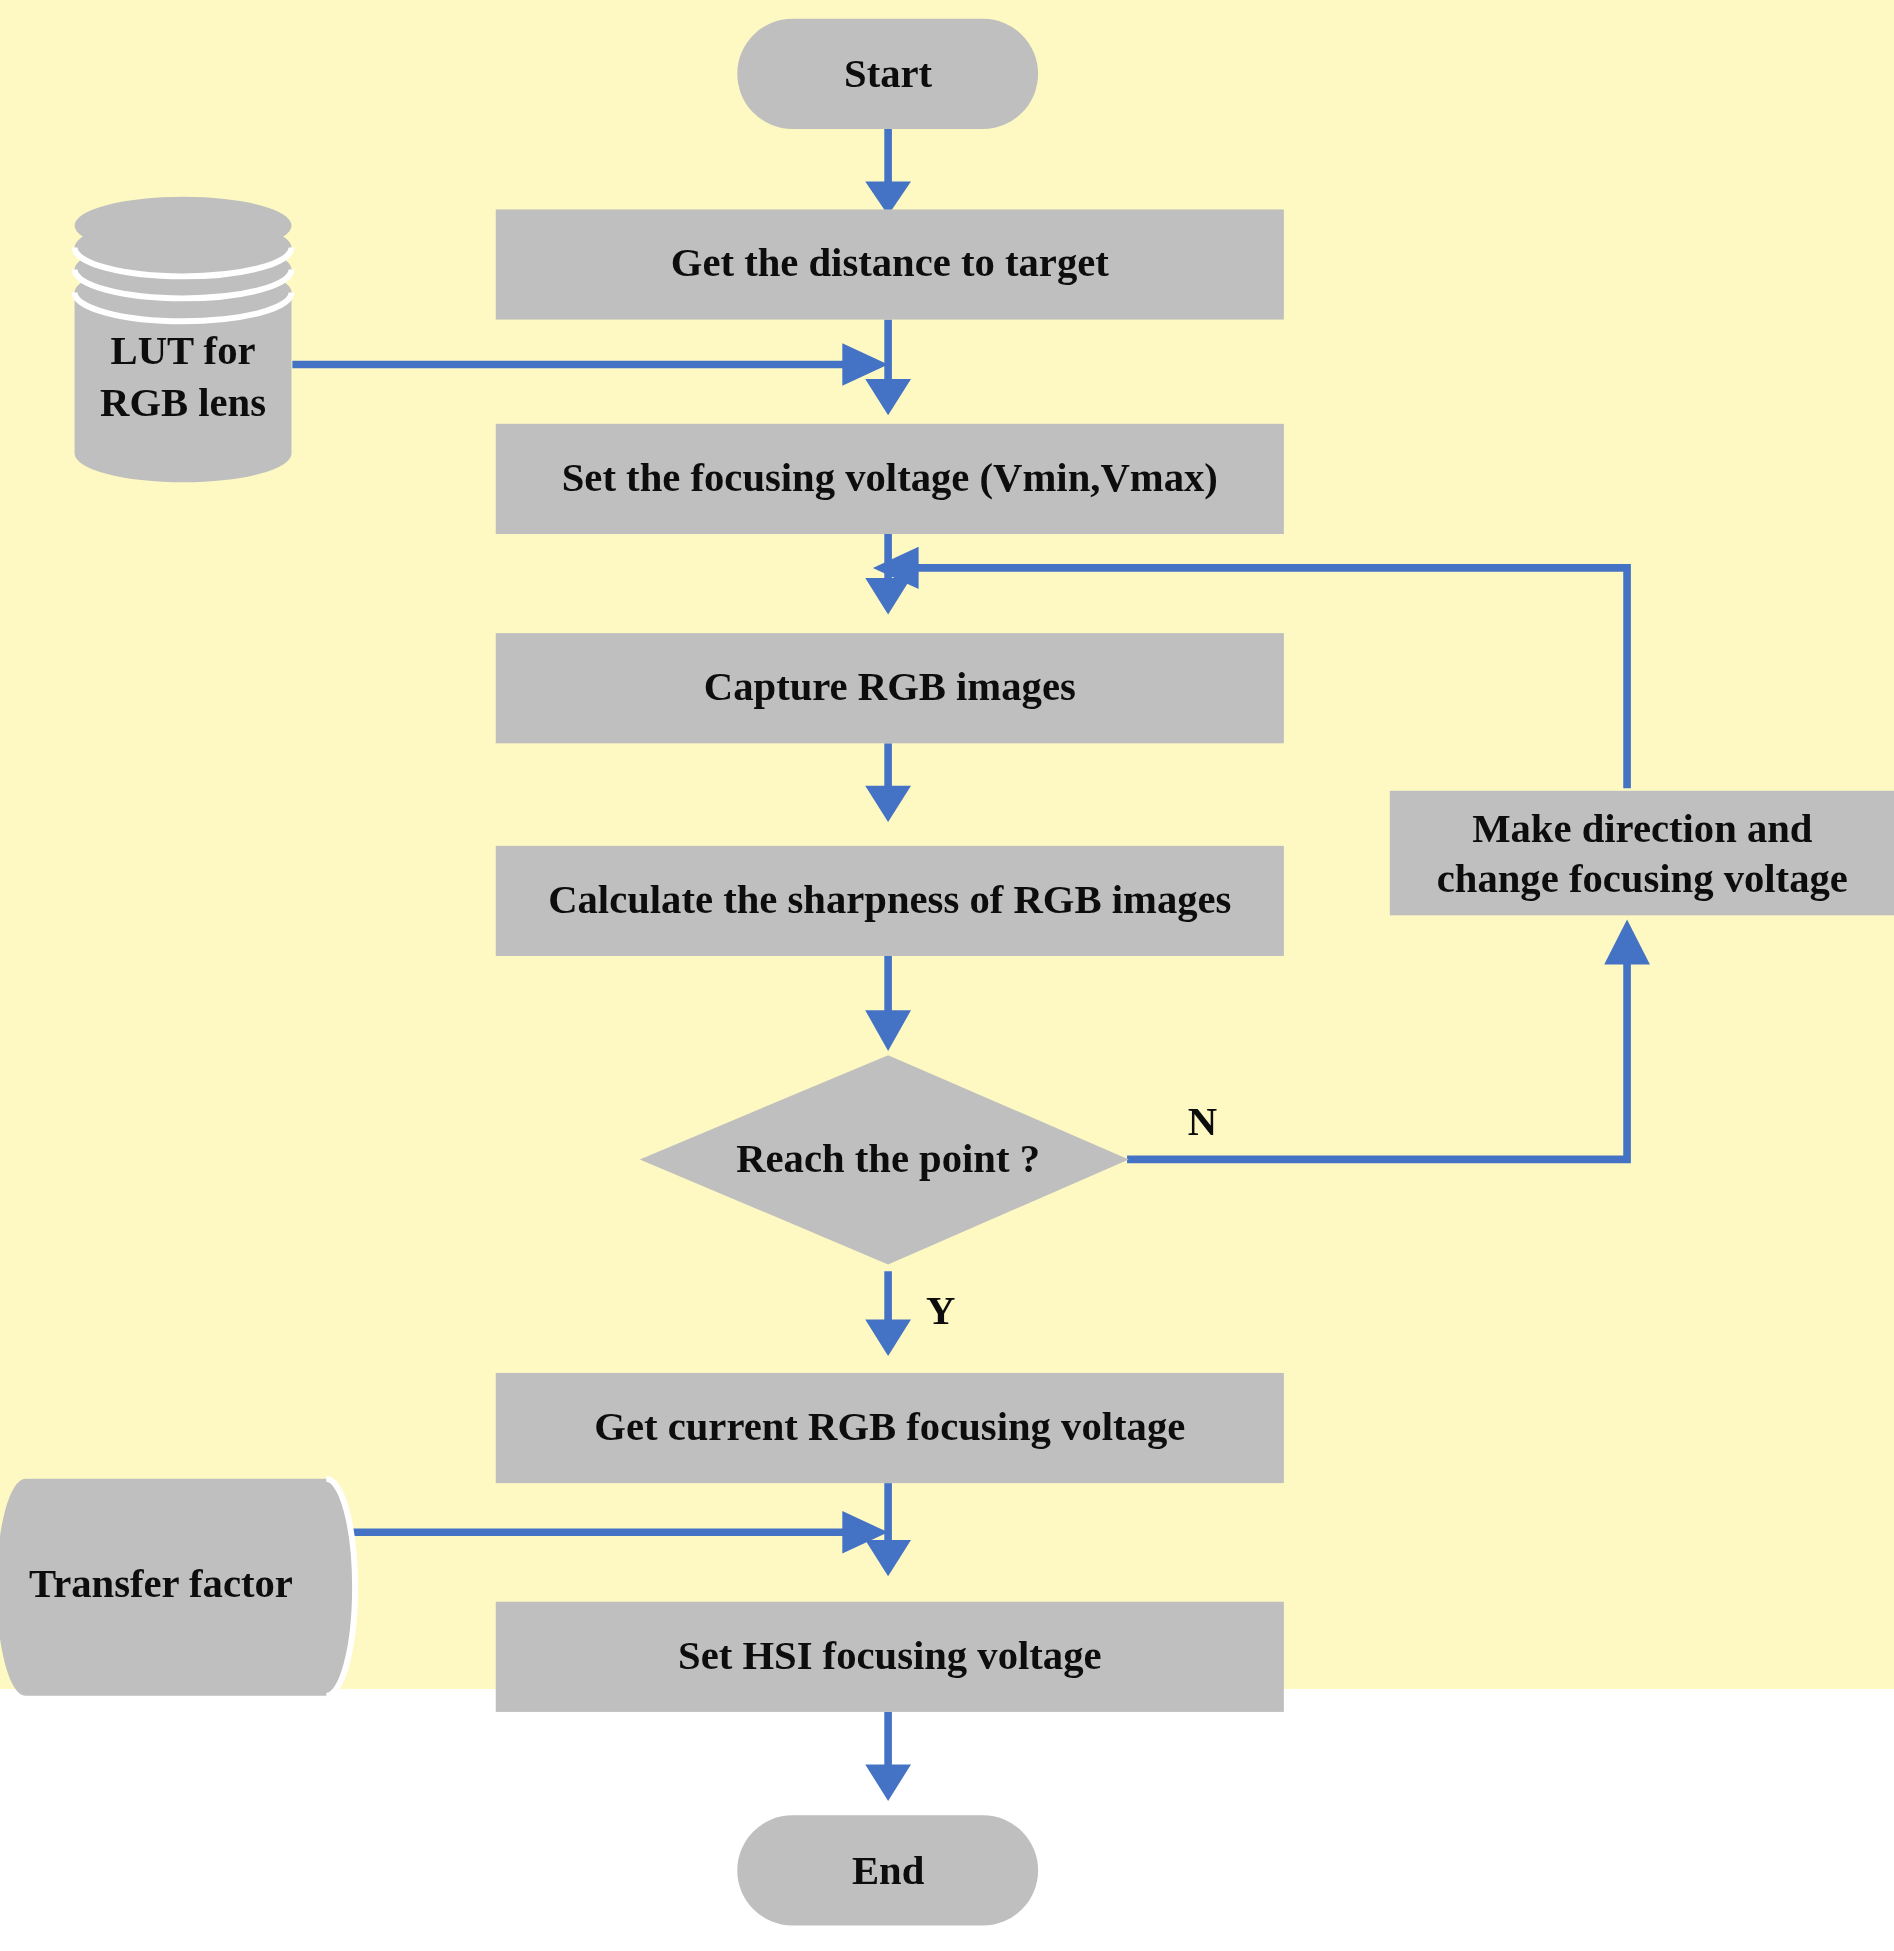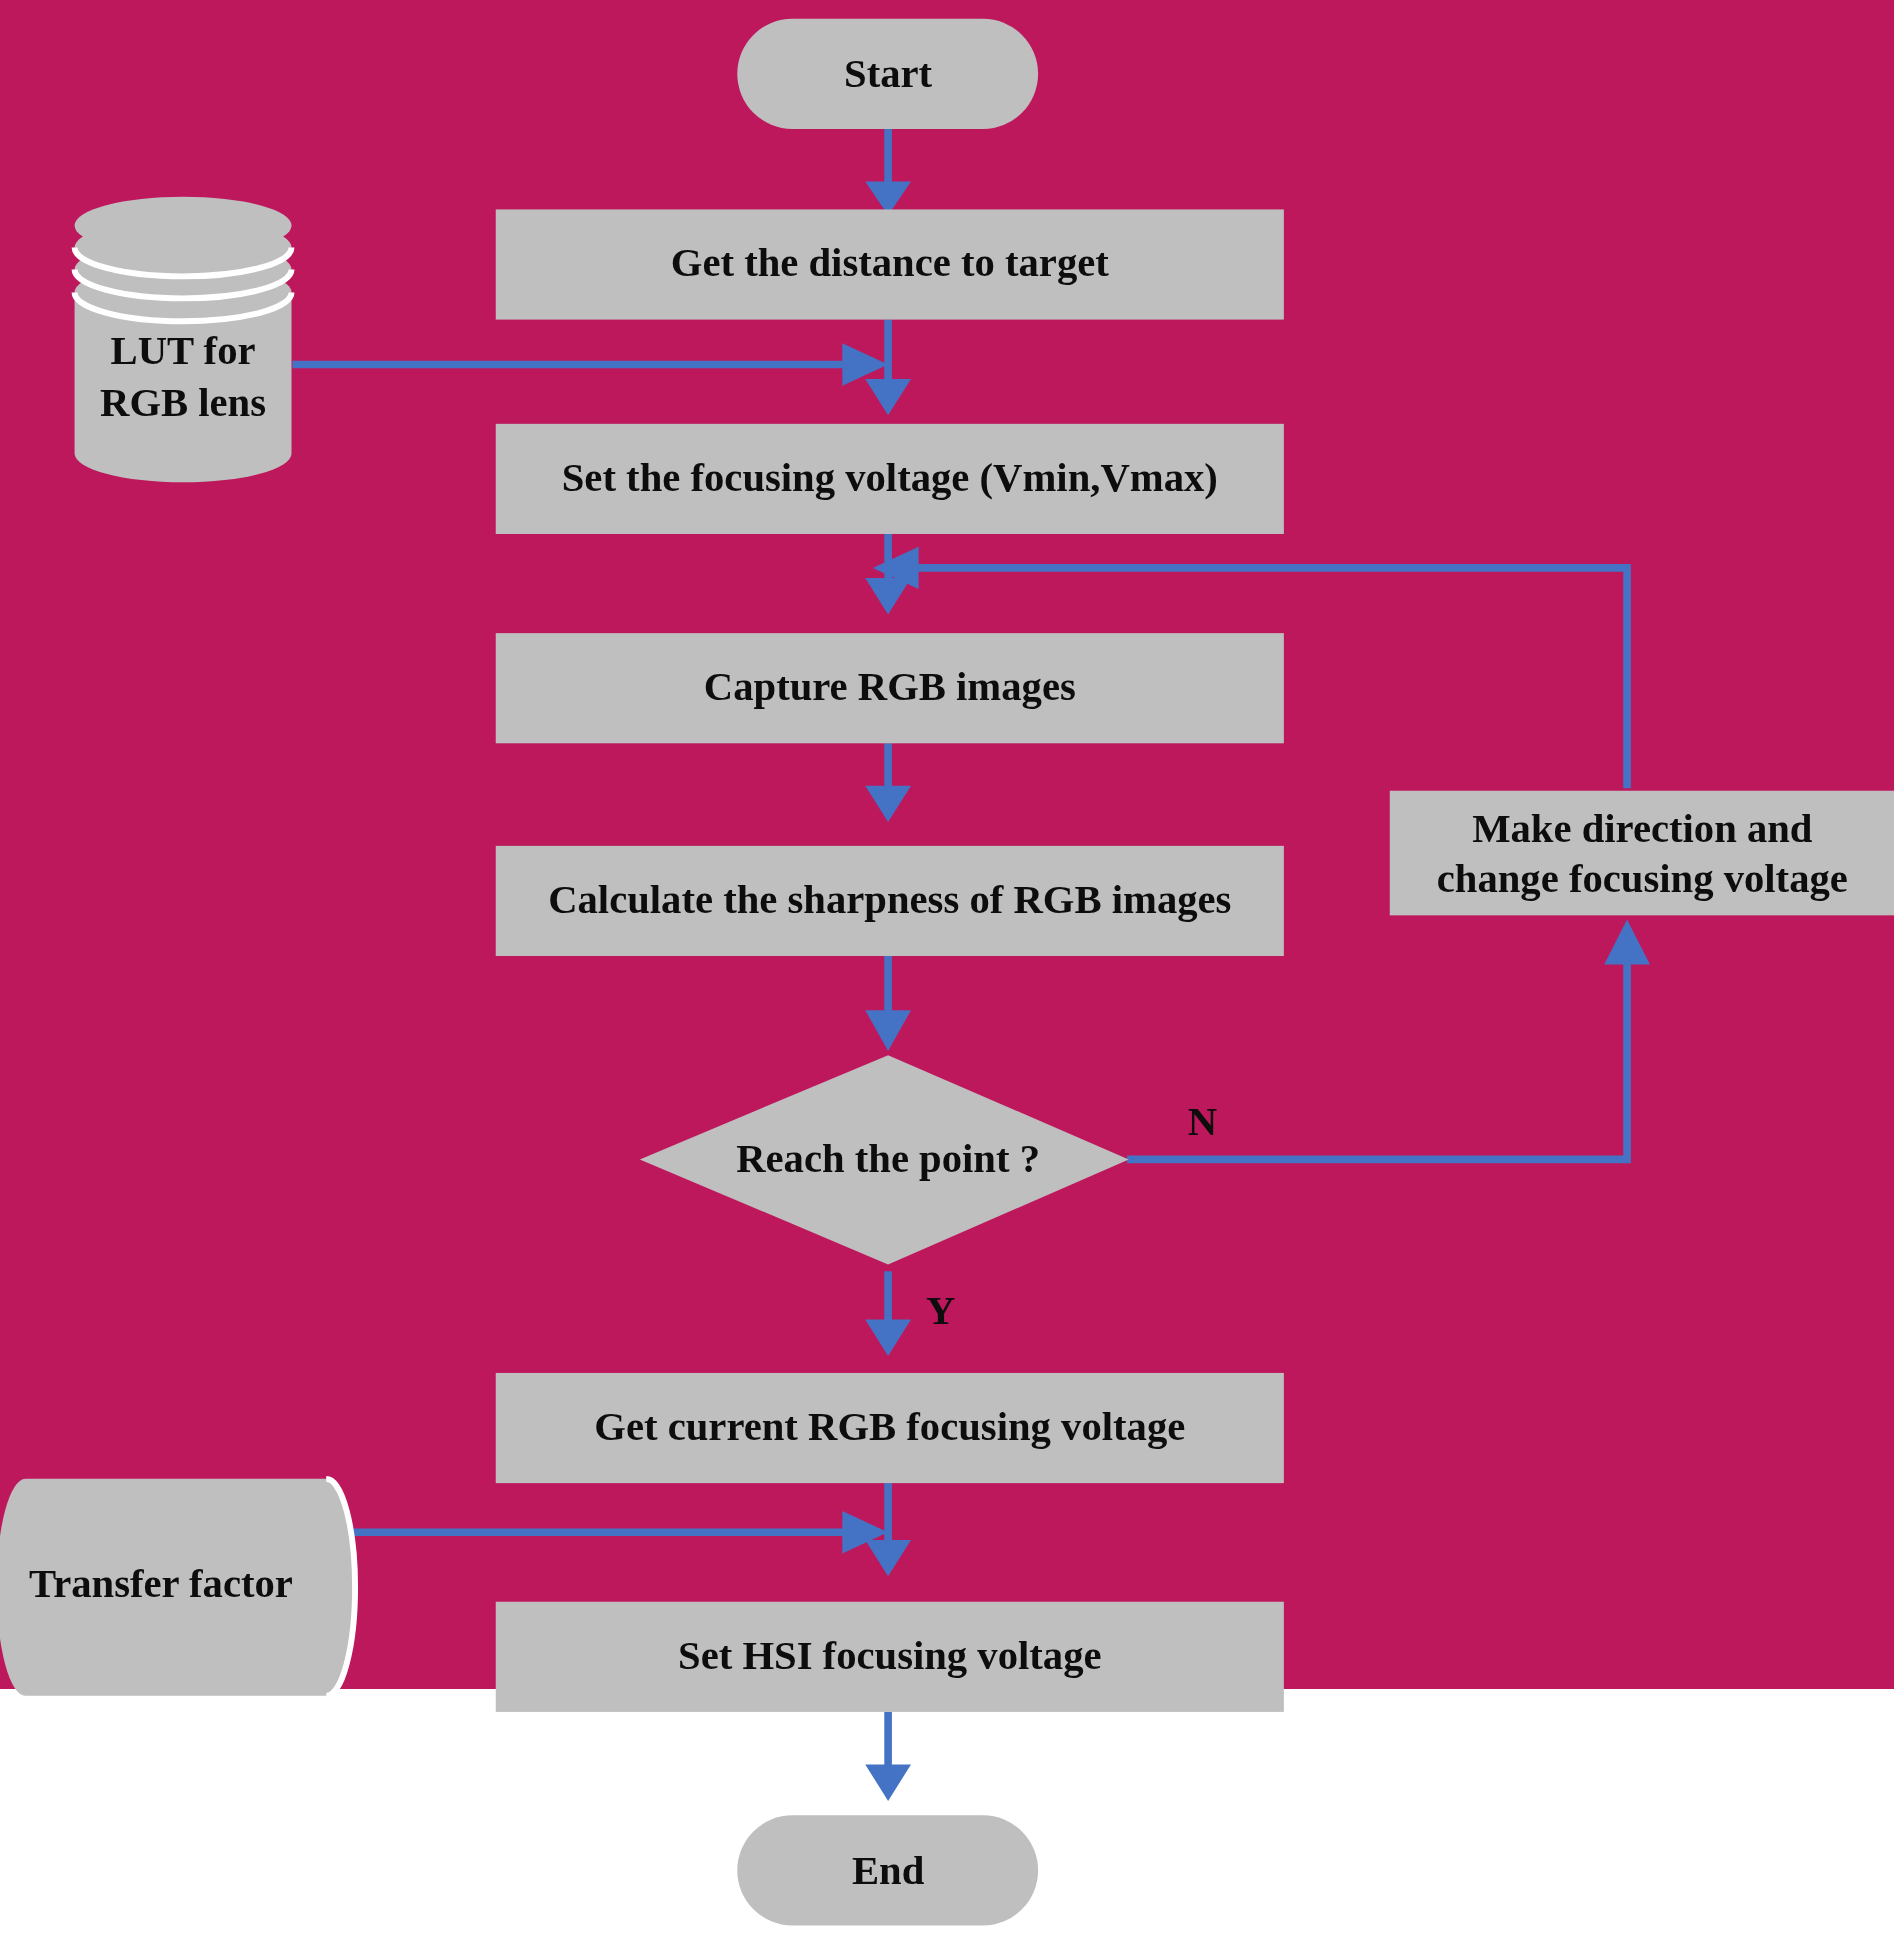--- a/index.html
+++ b/index.html
@@ -10,21 +10,21 @@
   body {
     font-family: "Liberation Serif", "DejaVu Serif", serif;
     width: 1894px;
     height: 1951px;
     overflow: hidden;
   }
   #flowchart-root {
     position: relative;
     width: 1894px;
     height: 1689px;
-    background: #be185d;
+    background: #fef9c3;
   }
   svg.diagram {
     display: block;
     width: 1894px;
     height: 1951px;
   }
   text {
     font-family: "Liberation Serif", "DejaVu Serif", serif;
     font-weight: bold;
     fill: #0d0d0d;

